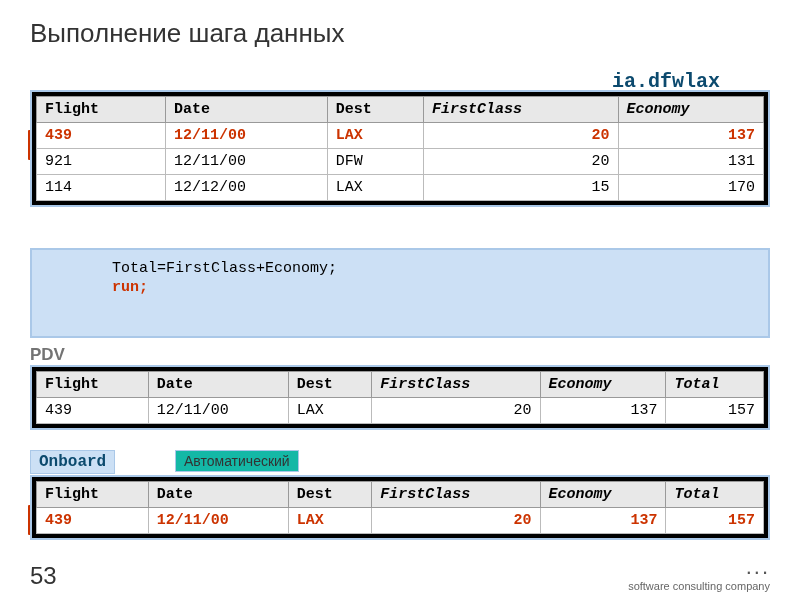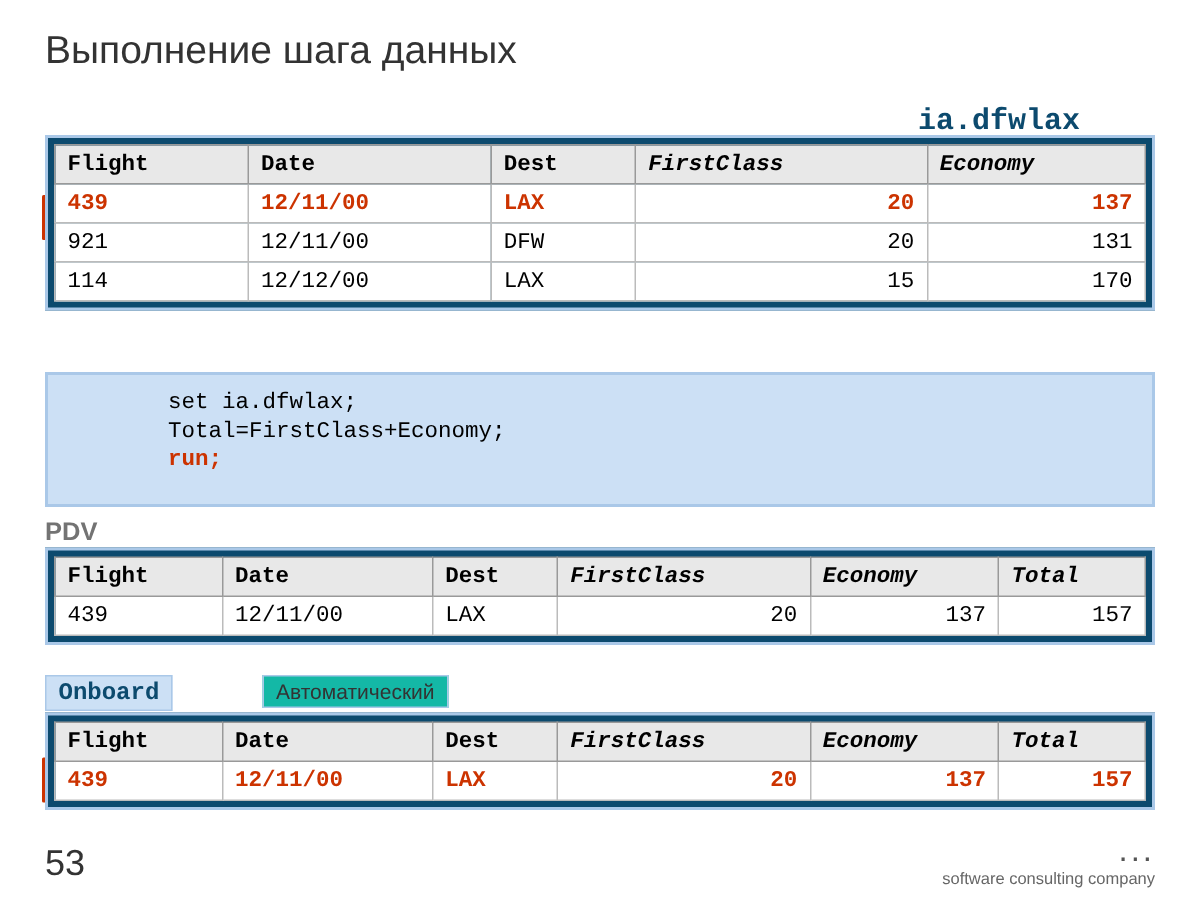--- a/index.html
+++ b/index.html
@@ -33,21 +33,21 @@
 
     
     .section-top {
       position: absolute;
       top: 90px;
       left: 30px;
       right: 30px;
     }
 
     .table-container {
-      background: #0c4a6e;
+      background: #000000;
       border: 2px solid #aac8e8;
       padding: 4px;
     }
 
     table {
       width: 100%;
       border-collapse: collapse;
       font-family: 'Courier New', Courier, monospace;
       font-size: 15px;
     }
@@ -250,21 +250,20 @@
 <svg class="arrow-svg" width="70" height="85" viewBox="0 0 70 85">
   <path d="M 50 5 C 50 5 15 5 15 40 C 15 70 50 70 50 70" fill="none" stroke="#555" stroke-width="2.5" marker-end="url(#arrowhead)"></path>
   <defs>
     <marker id="arrowhead" markerWidth="8" markerHeight="8" refX="6" refY="3" orient="auto">
       <polygon points="0 0, 8 3, 0 6" fill="#555"></polygon>
     </marker>
   </defs>
 </svg>
 
 <div class="code-area">
-  <span class="code-line">set ia.dfwlax;</span>
   <span class="code-line">Total=FirstClass+Economy;</span>
   <span class="code-line">
     <span class="run-keyword">run;</span>
   </span>
 </div>
 
 <div class="pdv-label">PDV</div>
 
 <div class="section-pdv">
   <div class="table-container">

